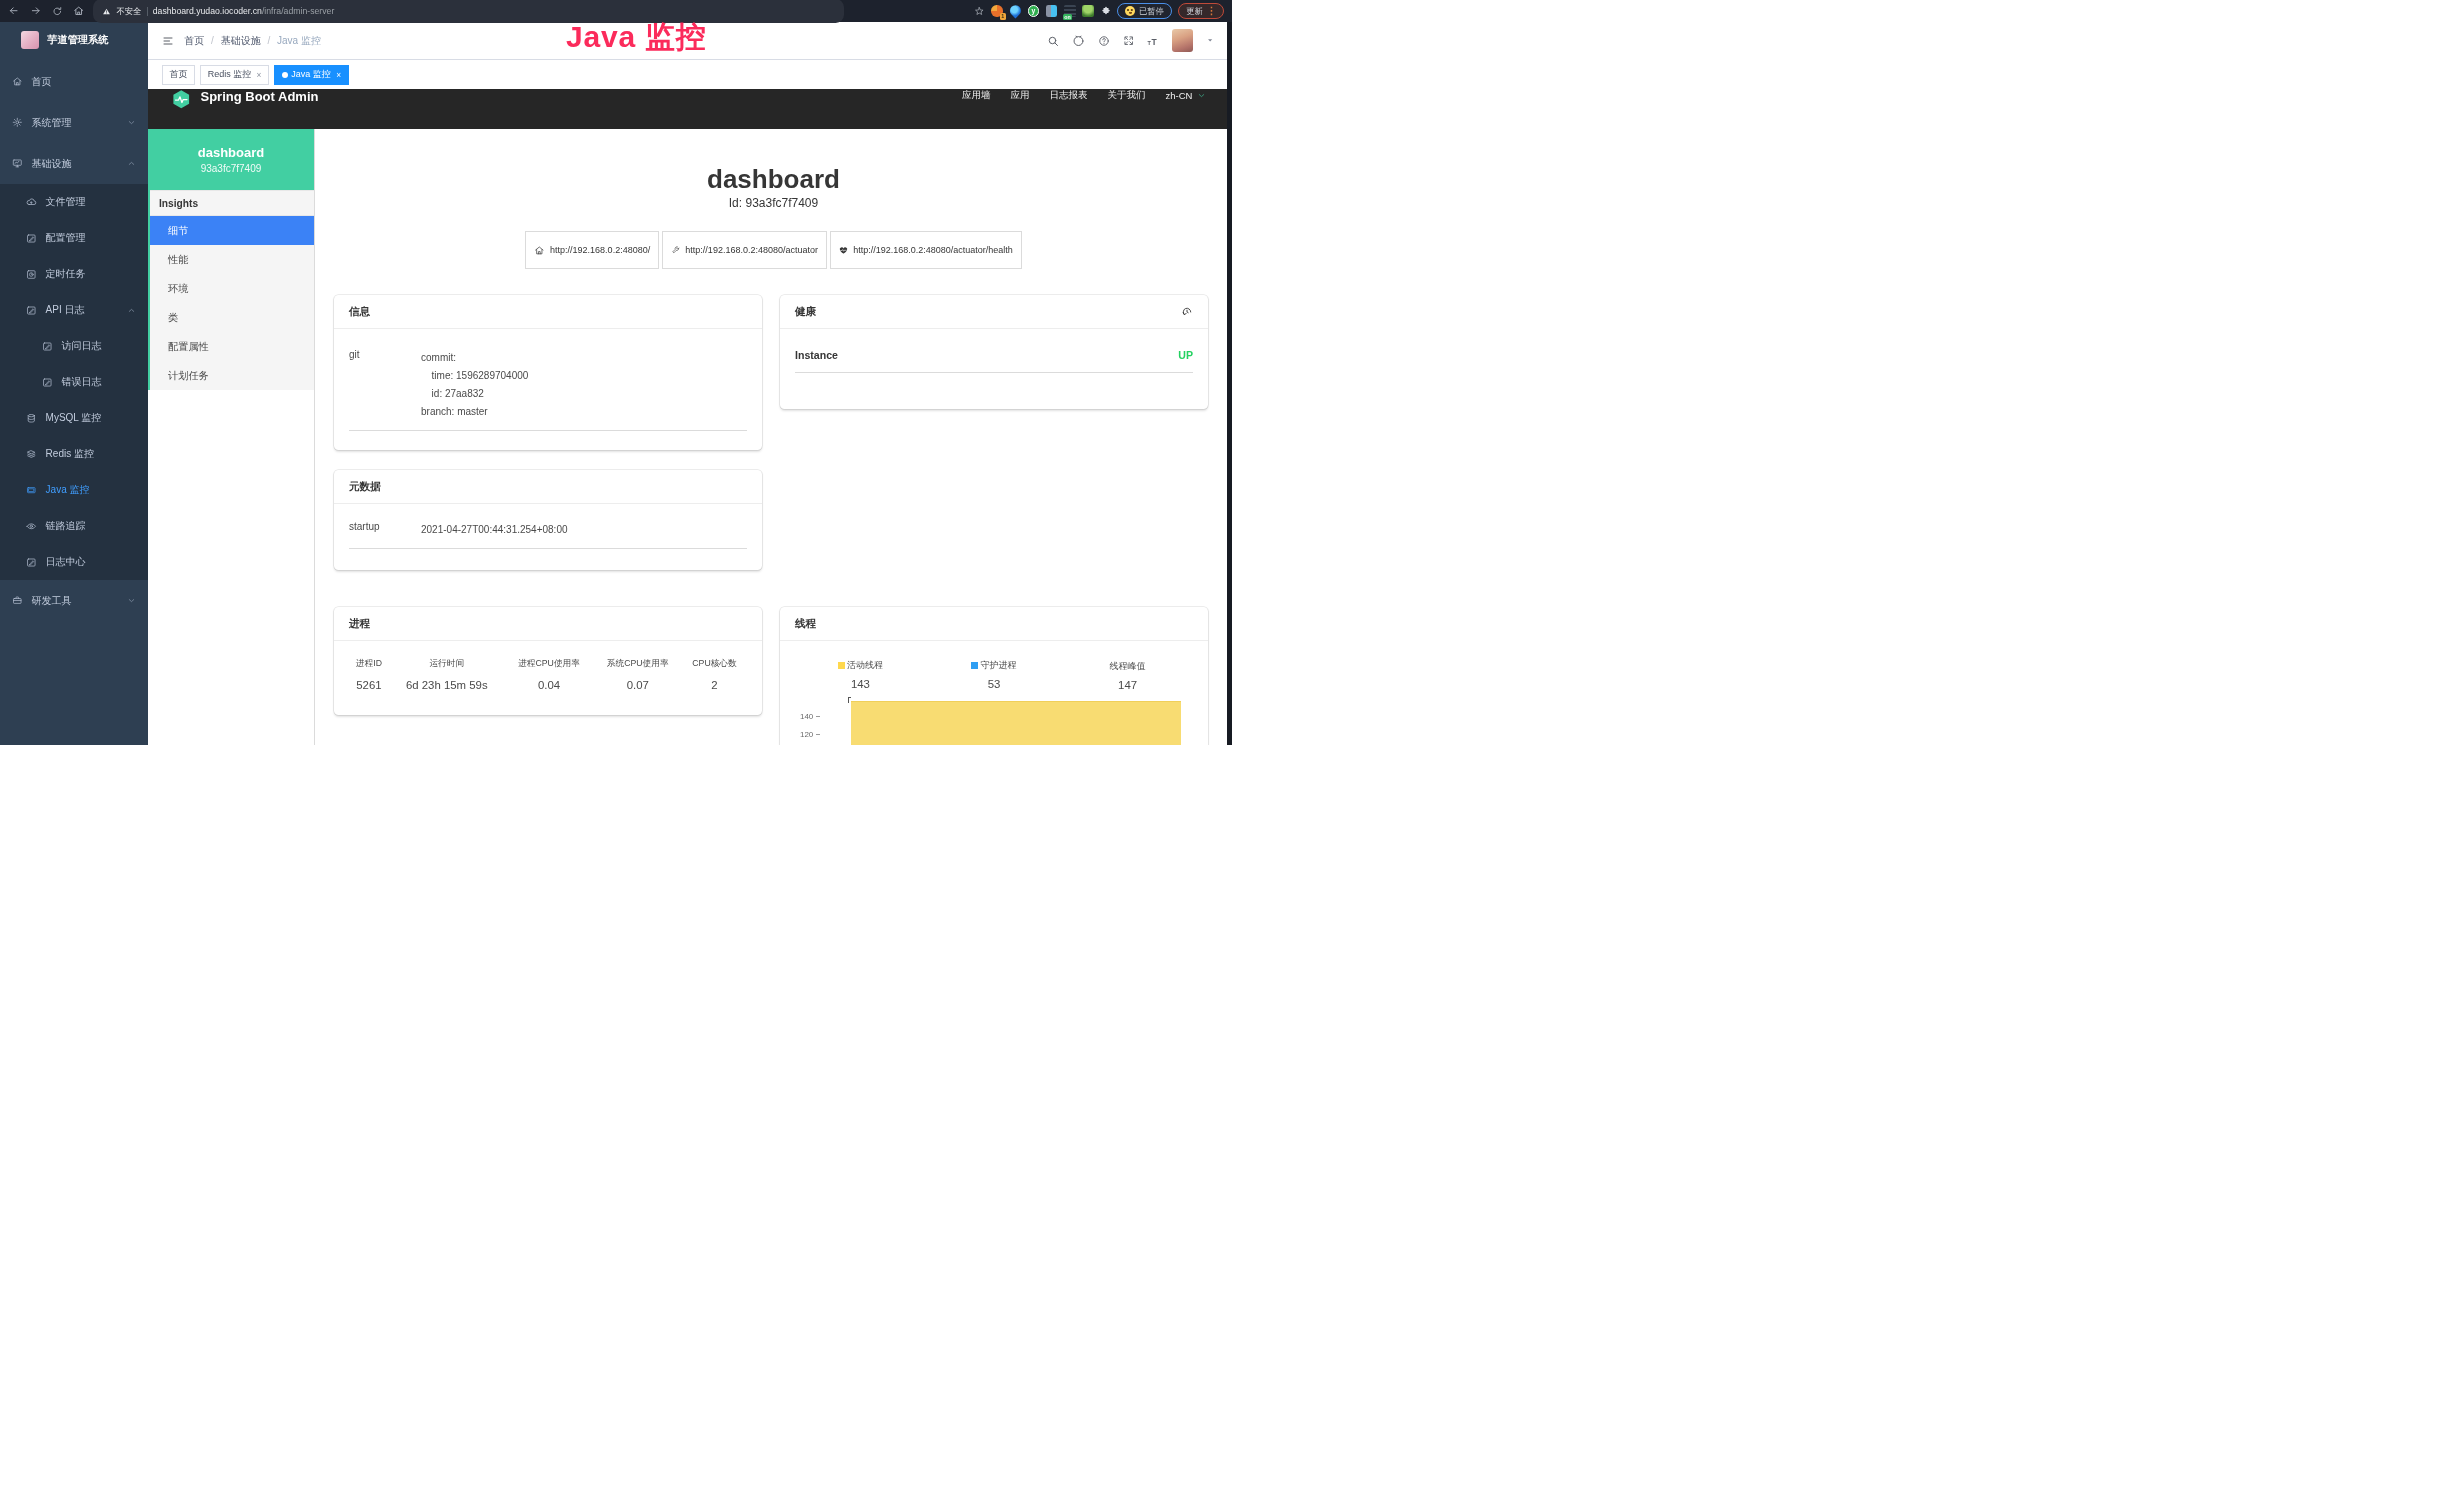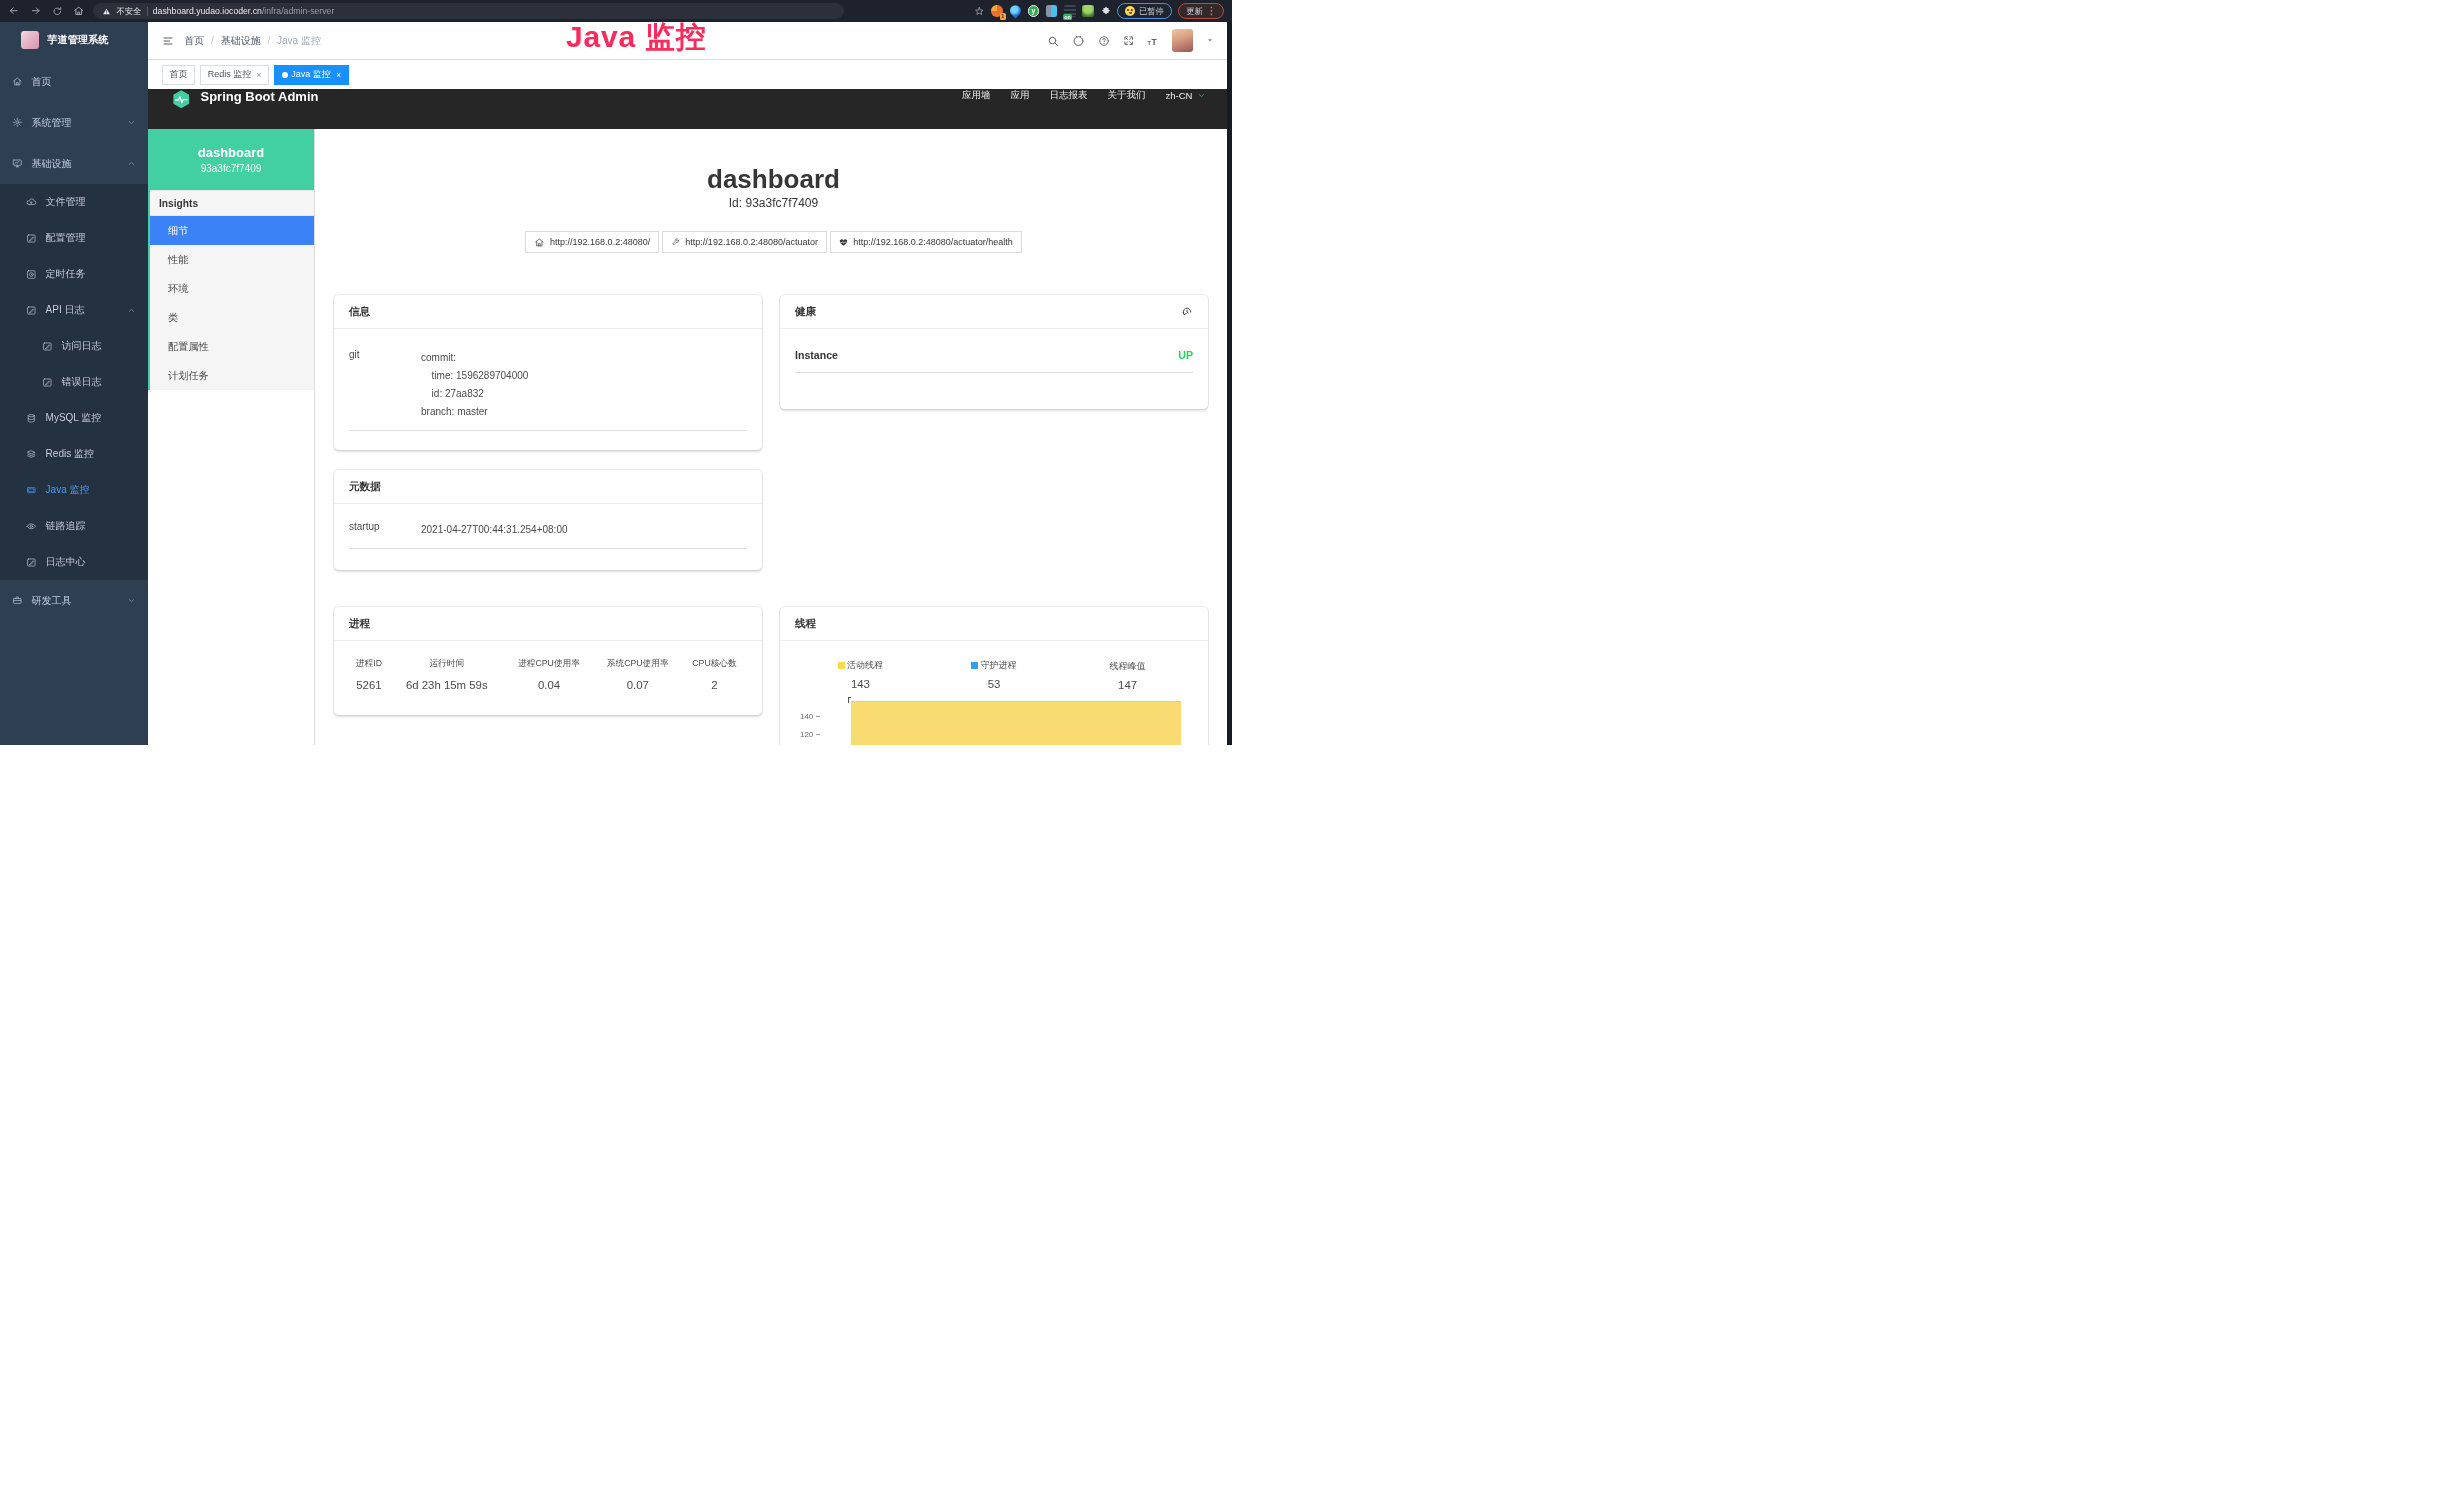--- a/index.html
+++ b/index.html
@@ -4,21 +4,21 @@
 <style>
   html,body{margin:0;padding:0;background:#fff;}
   *{box-sizing:border-box;font-family:"Liberation Sans",sans-serif;}
   .screen{position:relative;width:1232px;height:745px;overflow:hidden;background:#fff;}
   svg{display:block;}
   .i{display:inline-flex;align-items:center;justify-content:center;flex:none;}
 
   
   .browser-bar{position:absolute;left:0;top:0;width:1232px;height:22px;background:#1d222d;display:flex;align-items:center;z-index:40;}
   .bb-nav{display:flex;align-items:center;gap:10.6px;padding:0 9px 0 7.6px;color:#a7adb8;}
-  .omnibox{display:flex;align-items:center;height:16px;width:751px;background:#2b303b;border-radius:8.3px;padding:0 9px;gap:5.3px;color:#e8eaed;}
+  .omnibox{display:flex;align-items:center;height:24px;width:751px;background:#2b303b;border-radius:8.3px;padding:0 9px;gap:5.3px;color:#e8eaed;}
   .omni-sec{font-size:8.3px;color:#e8eaed;white-space:nowrap;}
   .omni-sep{width:0.8px;height:9px;background:#555c66;}
   .omni-url{font-size:8.7px;white-space:nowrap;}
   .omni-url .path{color:#9aa0a6;}
   .bb-right{display:flex;align-items:center;gap:6.8px;margin-left:auto;padding-right:7.6px;}
   .ext{position:relative;width:11.4px;height:11.4px;border-radius:50%;flex:none;}
   .ext-badge{position:absolute;right:-3px;bottom:-3px;background:#f0a63a;color:#3a2d10;font-size:5.3px;line-height:6.8px;padding:0 1.5px;border-radius:1.5px;font-weight:bold;}
   .ext-on{position:absolute;left:-1.5px;bottom:-3.8px;background:#35b45e;color:#fff;font-size:5.3px;line-height:6.8px;padding:0 1.5px;border-radius:1.5px;font-weight:bold;}
   .pill{display:flex;align-items:center;gap:3.8px;height:16px;border-radius:8.3px;padding:0 6.8px;font-size:8.3px;color:#ced3da;white-space:nowrap;}
   .pill-paused{border:1.5px solid #4a8fe8;background:#20242e;justify-content:space-between;}
@@ -82,21 +82,21 @@
   .inst-id{font-size:10px;opacity:.92;}
   .ins-group{border-left:2.3px solid #42cfa2;}
   .ins-header{height:26px;display:flex;align-items:center;background:#f5f5f5;border-top:0.8px solid #e8e8e8;border-bottom:0.8px solid #e8e8e8;font-size:10.2px;font-weight:bold;color:#363636;padding-left:9px;}
   .ins-item{height:29px;display:flex;align-items:center;background:#f5f5f5;font-size:10.2px;color:#4a4a4a;padding-left:18px;cursor:pointer;}
   .ins-item.active{background:#3b82f6;color:#fff;}
   .side-item{height:30px;display:flex;align-items:center;background:#fff;font-size:10.2px;color:#4a4a4a;padding-left:10.6px;cursor:pointer;border-bottom:0.8px solid #f7f7f7;}
   .sba-main{flex:1;position:relative;background:#fff;overflow:hidden;}
   .ov-title{position:absolute;top:35px;left:0;right:0;text-align:center;font-size:26px;font-weight:bold;color:#363636;}
   .ov-id{position:absolute;top:67px;left:0;right:0;text-align:center;font-size:12px;color:#363636;}
   .ov-links{position:absolute;top:102px;left:0;right:0;display:flex;justify-content:center;gap:2.3px;}
-  .url-btn{display:inline-flex;align-items:center;gap:5.3px;height:22px;padding:0 8.3px;border:0.8px solid #dbdbdb;background:#fff;font-size:9px;color:#363636;cursor:pointer;white-space:nowrap;}
+  .url-btn{display:inline-flex;align-items:center;gap:5.3px;height:38px;padding:0 8.3px;border:0.8px solid #dbdbdb;background:#fff;font-size:9px;color:#363636;cursor:pointer;white-space:nowrap;}
   .url-btn .i{color:#363636;}
 
   .card{position:absolute;width:428px;background:#fff;border-radius:4.6px;box-shadow:0 1.5px 2.3px rgba(10,10,10,.12),0 0 0 0.8px rgba(10,10,10,.09);}
   .card-head{height:34px;display:flex;align-items:center;justify-content:space-between;padding:0 15px;border-bottom:0.8px solid #ededed;}
   .card-title{font-size:10.6px;font-weight:bold;color:#363636;}
   .card-head .i{color:#363636;cursor:pointer;}
   .card-body{padding:20px 15px 10.6px;}
   .kv-row{display:flex;border-bottom:0.8px solid #dbdbdb;padding-bottom:9px;}
   .kv-label{width:72px;flex:none;font-size:10px;color:#4a4a4a;}
   .kv-value{flex:1;font-size:10px;color:#4a4a4a;line-height:18px;}

